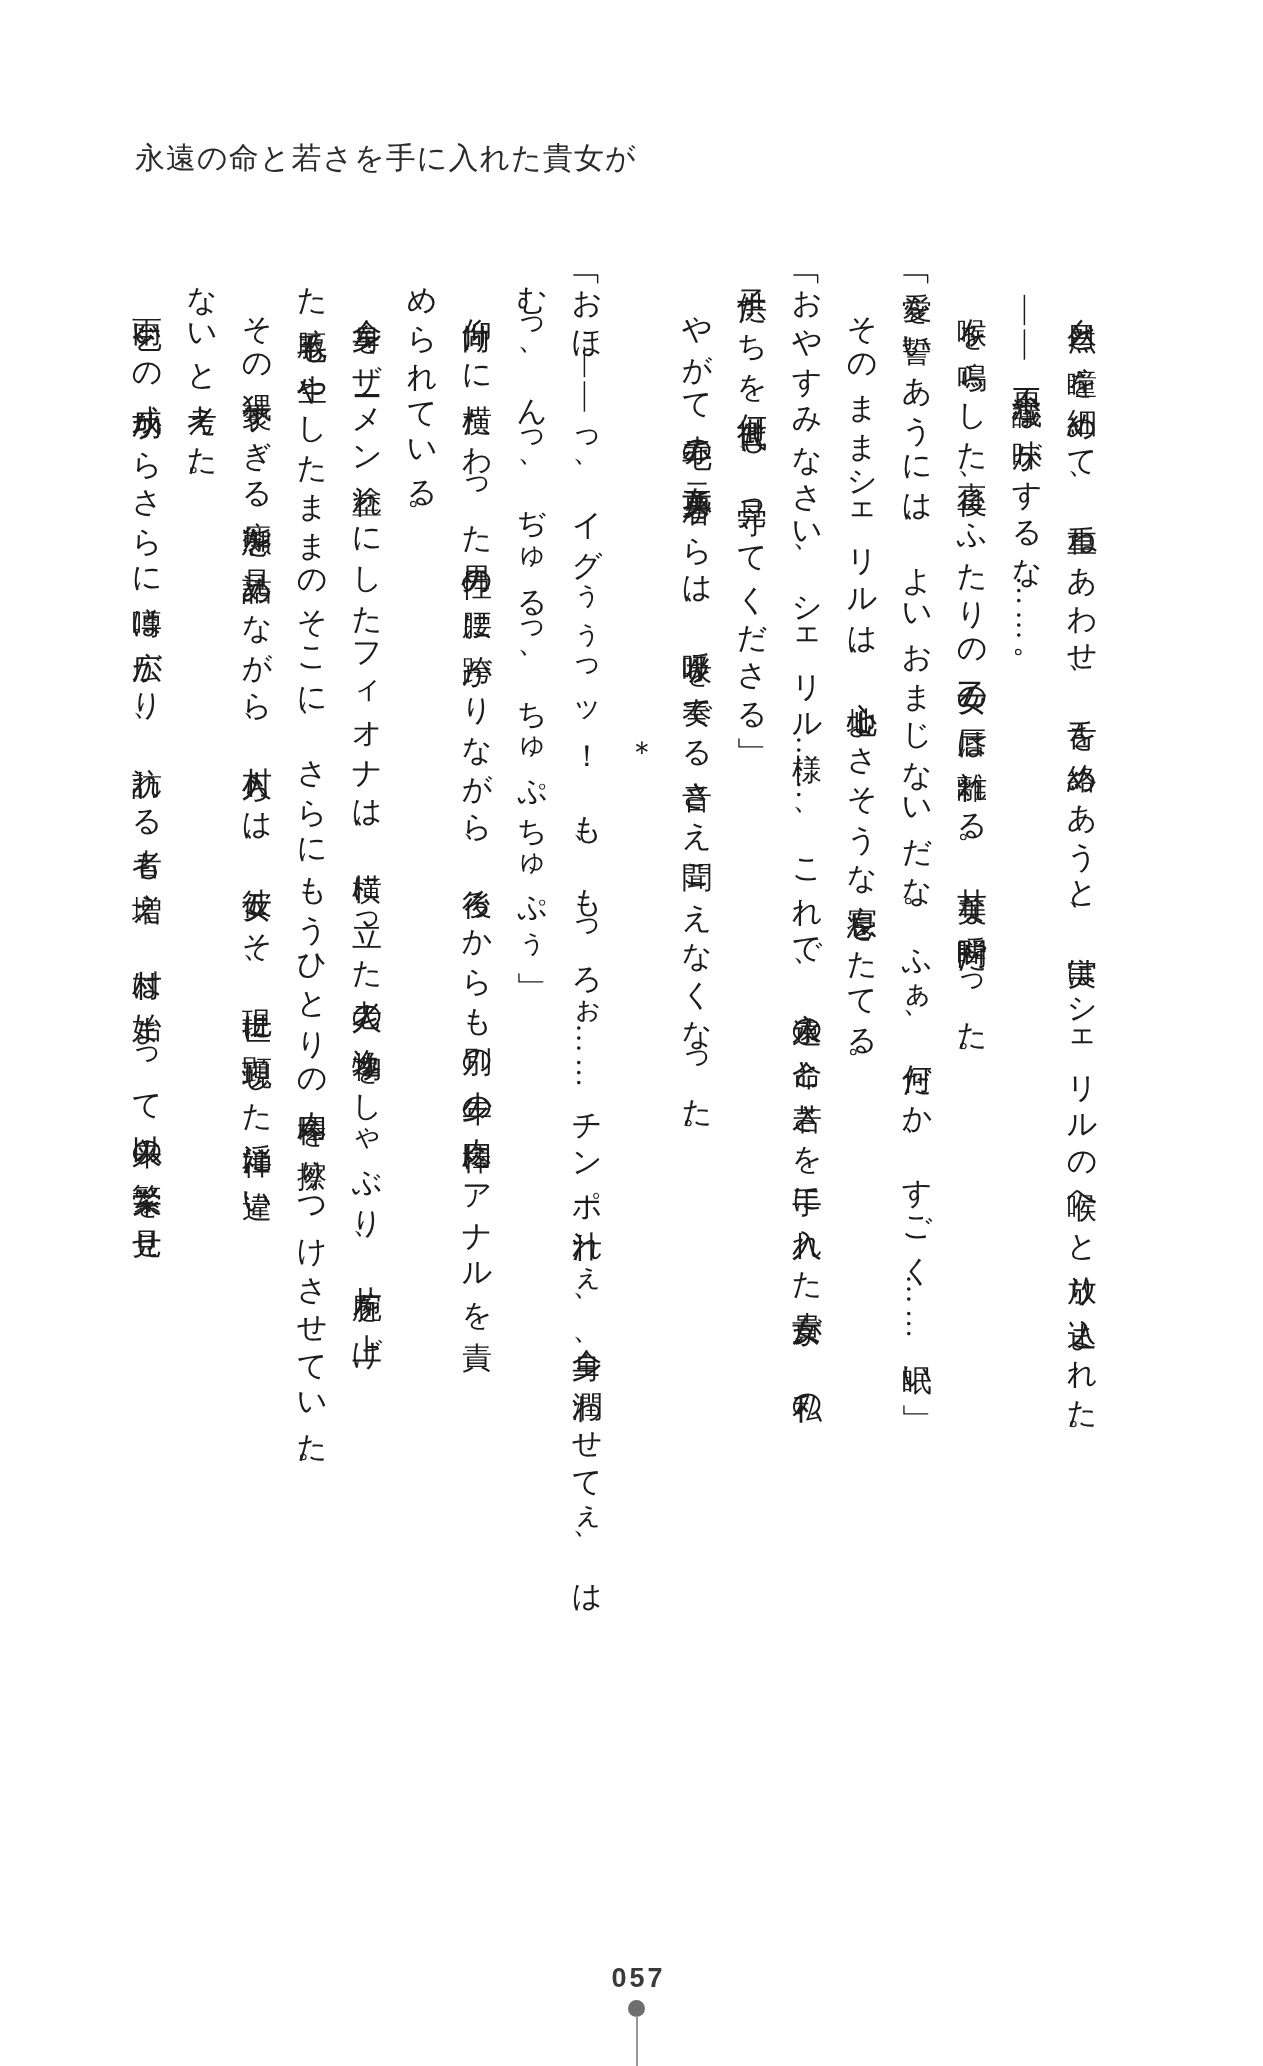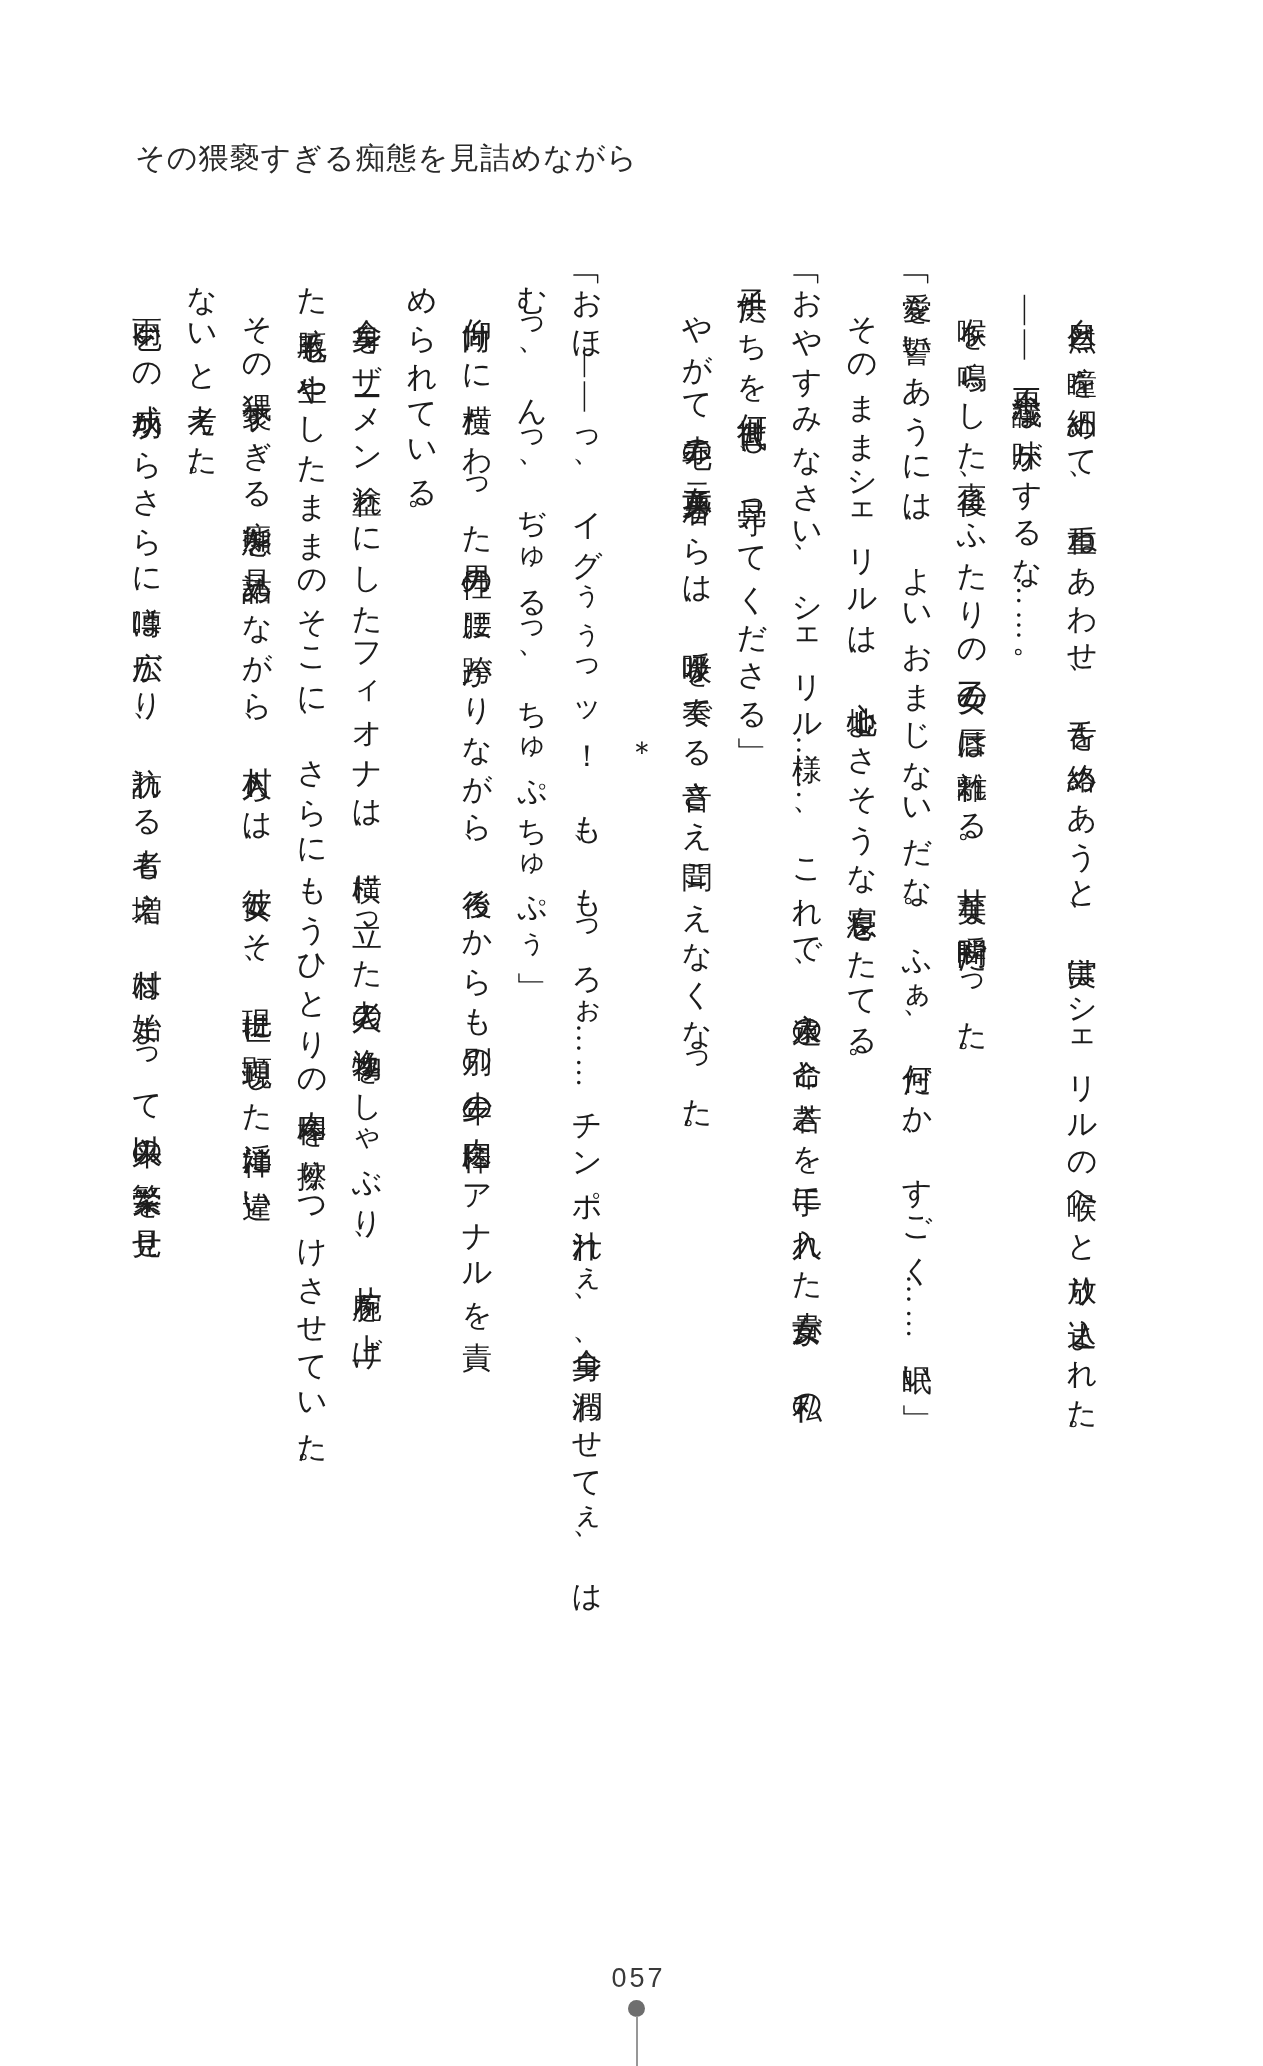--- a/index.html
+++ b/index.html
@@ -27,38 +27,38 @@
   .text-block p{
     margin:0;padding:0;white-space:nowrap;height:100%;
   }
   .text-block p.ind{text-indent:1em;}
   .text-block p.sep{padding-top:455px;letter-spacing:0;}
   
   .page-number{
     position:absolute;top:1963px;left:637px;
     transform:translateX(-50%);
     font-family:"Liberation Sans","DejaVu Sans",sans-serif;
-    font-weight:400;font-size:27px;letter-spacing:3px;color:#3a3a3a;
+    font-weight:700;font-size:27px;letter-spacing:3px;color:#3a3a3a;
     text-indent:3px; 
     white-space:nowrap;
   }
   .footer-dot{
     position:absolute;top:2000px;left:628px;
     width:17px;height:17px;border-radius:50%;
     background:#6e6e6e;
   }
   .footer-line{
     position:absolute;top:2016px;left:636px;
     width:2px;height:50px;background:#979797;
   }
 </style>
 </head>
 <body>
 
-<div class="running-head">その猥褻すぎる痴態を見詰めながら</div>
+<div class="running-head">永遠の命と若さを手に入れた貴女が</div>
 
 <div class="text-block">
   <p class="ind">自然と瞳を細めて、重ねあわせ、舌を絡めあうと、実はシェリルの喉へと放り込まれた。</p>
   <p class="ind">――不思議な味がするな……。</p>
   <p class="ind">喉を鳴らした直後、ふたりの乙女の唇は離れる。甘美な瞬間だった。</p>
   <p>「愛を誓いあうには、よいおまじないだな。ふぁ、何だか、すごく……眠い」</p>
   <p class="ind">そのままシェリルは、心地よさそうな寝息をたてる。</p>
   <p>「おやすみなさい、シェリル様……、これで、永遠の命と若さを手に入れた貴女が、私の</p>
   <p>子供たちを何世代も、見守ってくださる」</p>
   <p class="ind">やがて赤毛の元女勇者からは、呼吸を奏でる音さえ聞こえなくなった。</p>

